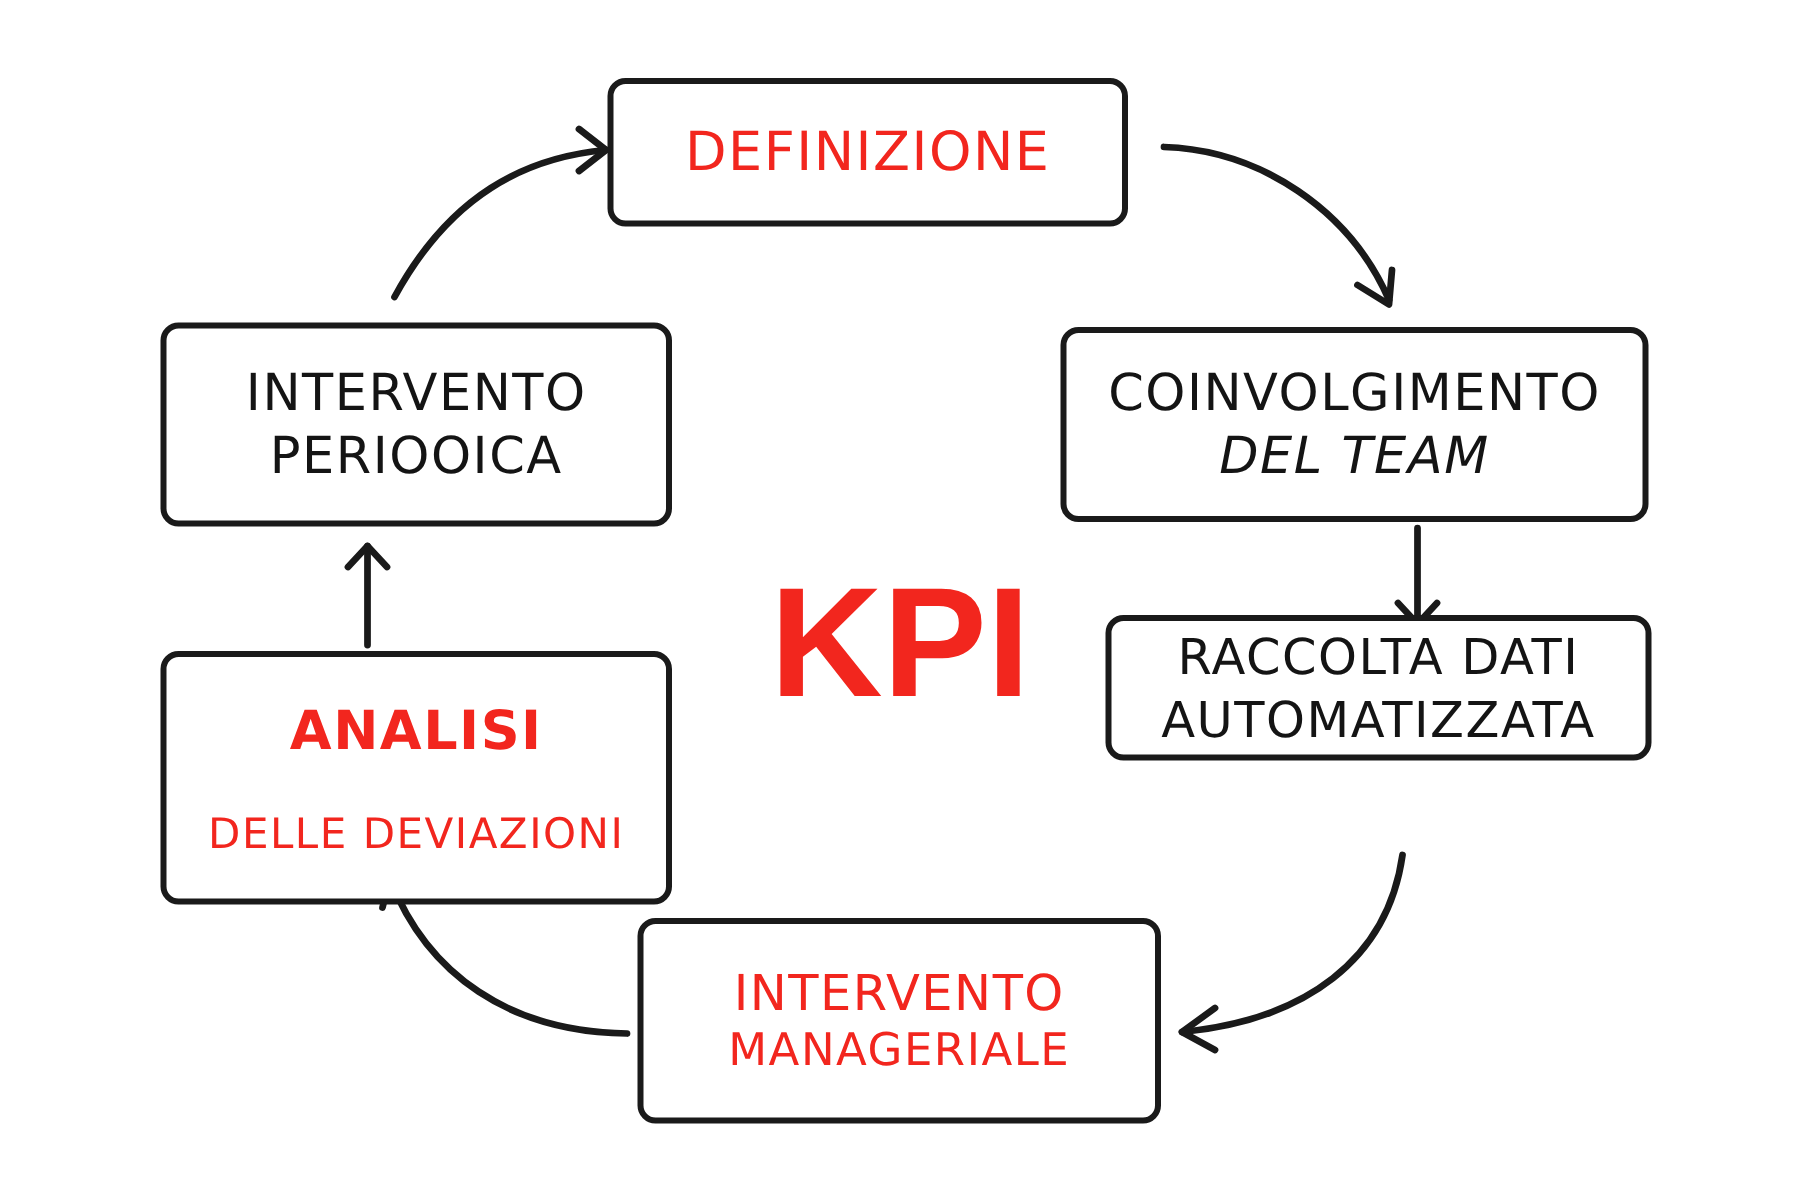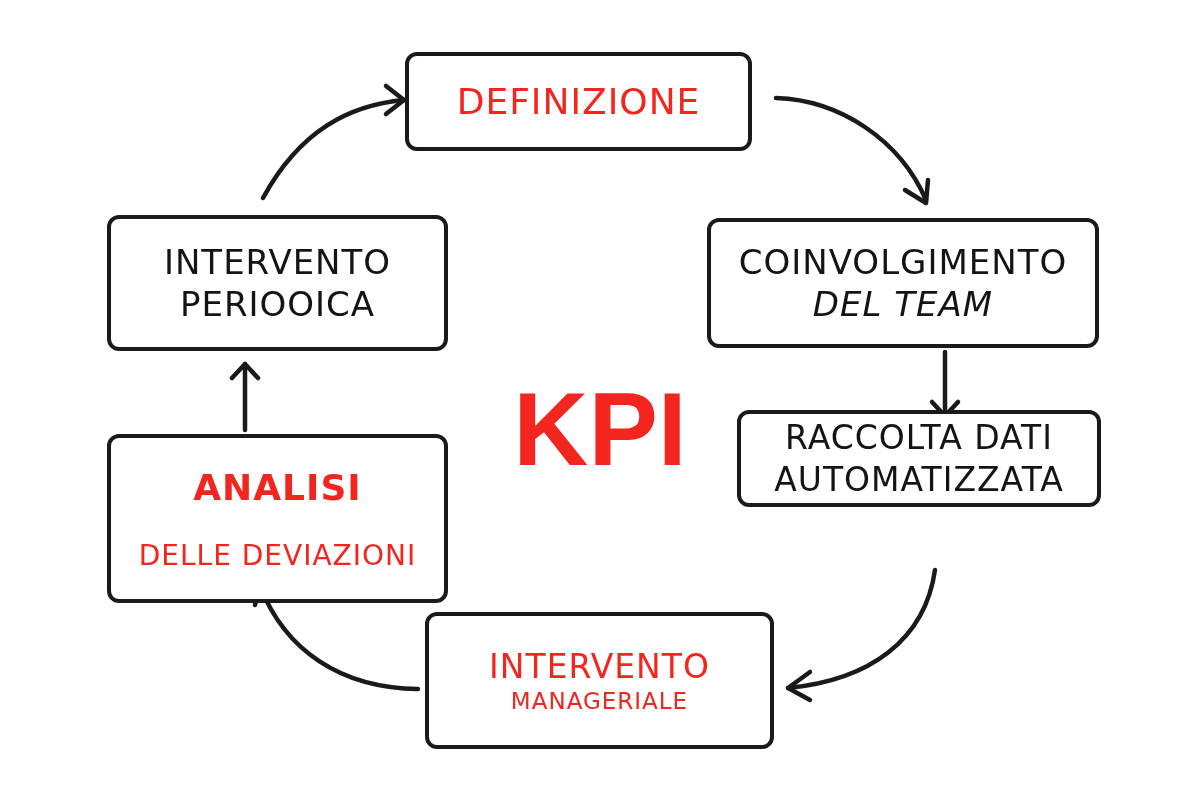--- a/index.html
+++ b/index.html
@@ -58,21 +58,21 @@
     <span class="line black" style="font-size:34px;font-style:italic;">DEL TEAM</span>
   </div>
 
   <div class="box" style="left:737px; top:410px; width:364px; height:97px;">
     <span class="line black" style="font-size:33px;">RACCOLTA DATI</span>
     <span class="line black" style="font-size:33px;">AUTOMATIZZATA</span>
   </div>
 
   <div class="box" style="left:425px; top:612px; width:349px; height:137px;">
     <span class="line red" style="font-size:33px;">INTERVENTO</span>
-    <span class="line red" style="font-size:23px;">MANAGERIALE</span>
+    <span class="line red" style="font-size:30px;">MANAGERIALE</span>
   </div>
 
   <div class="box" style="left:107px; top:434px; width:341px; height:169px;">
     <span class="line red" style="font-size:36px; font-weight:bold;">ANALISI</span>
     <span class="line red" style="font-size:28px;margin-top:28px;">DELLE DEVIAZIONI</span>
   </div>
 
   <div class="box" style="left:107px; top:215px; width:341px; height:136px;">
     <span class="line black" style="font-size:34px;">INTERVENTO</span>
     <span class="line black" style="font-size:34px;">PERIOOICA</span>

